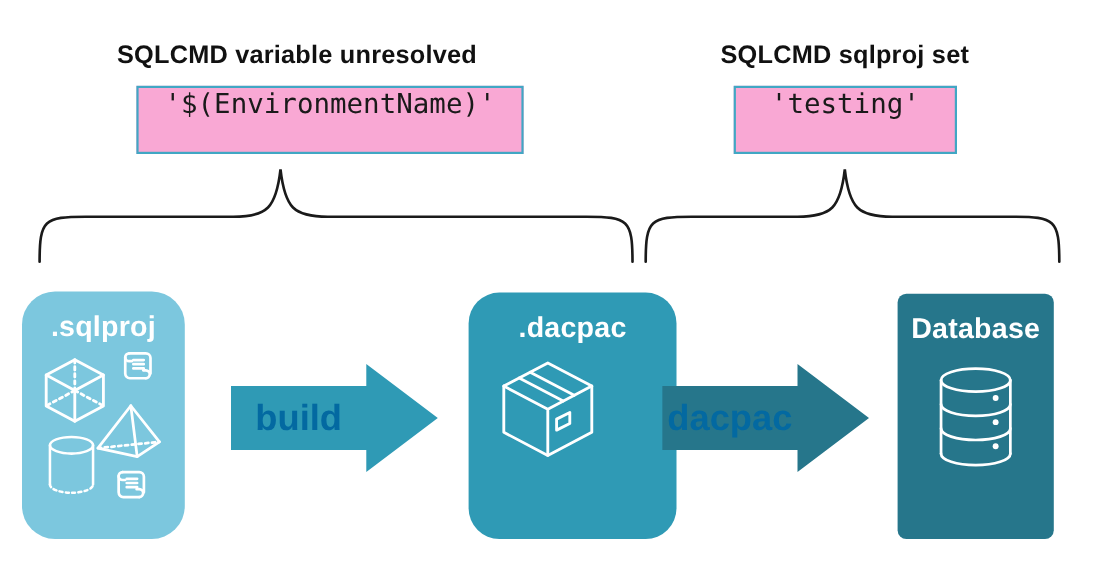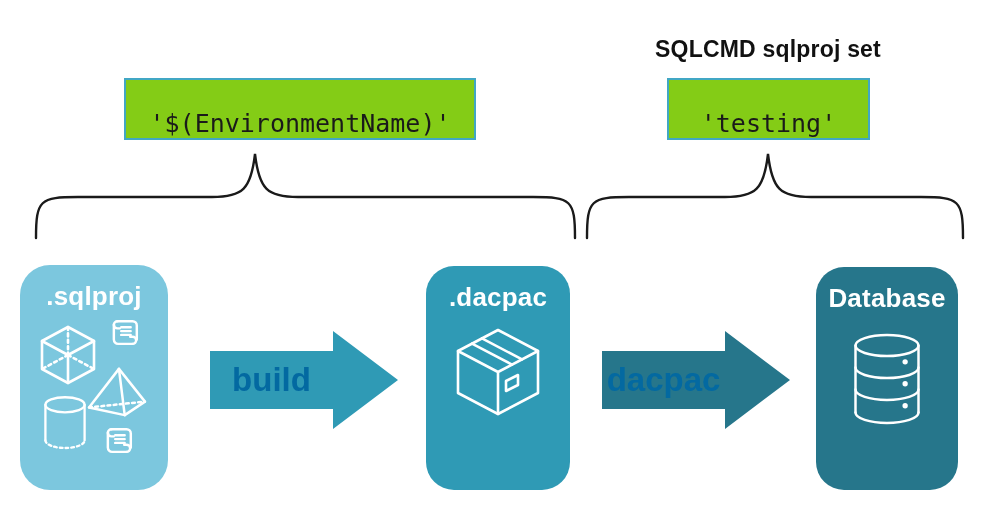--- a/index.html
+++ b/index.html
@@ -20,36 +20,36 @@
     font-family:"Liberation Sans", sans-serif;overflow:hidden;
   }
   .heading{
     position:absolute;top:36px;height:26px;text-align:center;
     font-size:23px;font-weight:bold;color:var(--heading-text);
     letter-spacing:.2px;white-space:nowrap;
   }
   #heading-left{left:35px;width:470px;}
   #heading-right{left:583px;width:370px;}
   .code-box{
-    position:absolute;top:78px;height:58px;background:#84cc16;
+    position:absolute;top:78px;height:58px;background:#f9a8d4;
     border:2px solid var(--code-box-border);
-    display:flex;align-items:flex-end;justify-content:center;
+    display:flex;align-items:flex-start;justify-content:center;
     font-family:"DejaVu Sans Mono", monospace;
     font-size:25px;color:var(--code-text);white-space:nowrap;
   }
   #code-box-left{left:124px;width:348px;}
   #code-box-right{left:667px;width:199px;}
   #braces{position:absolute;left:0;top:0;width:1000px;height:260px;}
   #braces path{stroke:var(--brace);stroke-width:2.4;fill:none;stroke-linecap:round;}
   .card{
     position:absolute;border-radius:30px;
   }
   #card-sqlproj{left:20px;top:265px;width:148px;height:225px;background:var(--sqlproj-card);}
-  #card-dacpac{left:426px;top:266px;width:144px;height:224px;background:var(--dacpac-card);border-radius:28px;}
-  #card-database{left:816px;top:267px;width:142px;height:223px;background:var(--database-card);border-radius:28px;}
+  #card-dacpac{left:426px;top:266px;width:144px;height:224px;background:var(--dacpac-card);border-radius:28px;padding-left:45px;}
+  #card-database{left:816px;top:267px;width:142px;height:223px;background:var(--database-card);border-radius:8px;}
   .card-label{
     position:absolute;left:0;top:16px;width:100%;text-align:center;
     font-size:26px;font-weight:bold;color:#ffffff;letter-spacing:.2px;
   }
   .icon{position:absolute;}
   .icon-stroke{stroke:var(--icon-stroke);fill:none;stroke-width:2.6;stroke-linejoin:round;stroke-linecap:round;}
   .icon-stroke .dash{stroke-dasharray:3 3.4;}
   .icon-stroke .dot{fill:var(--icon-stroke);stroke:none;}
   .arrow{position:absolute;top:331px;width:190px;height:98px;}
   #arrow-build polygon{fill:var(--build-arrow);}
@@ -60,20 +60,21 @@
     font-size:33px;font-weight:bold;color:#0369a1;
   }
   #label-build{left:210px;}
   #label-deploy{left:602px;}
 </style>
 </head>
 <body>
 
 <div id="stage">
 
+  <div id="heading-left" class="heading">SQLCMD variable unresolved</div>
   <div id="heading-right" class="heading">SQLCMD sqlproj set</div>
 
   <div id="code-box-left" class="code-box">
     <span>'$(EnvironmentName)'</span>
   </div>
   <div id="code-box-right" class="code-box">
     <span>'testing'</span>
   </div>
 
   <svg id="braces" viewBox="0 0 1000 260" aria-hidden="true">

